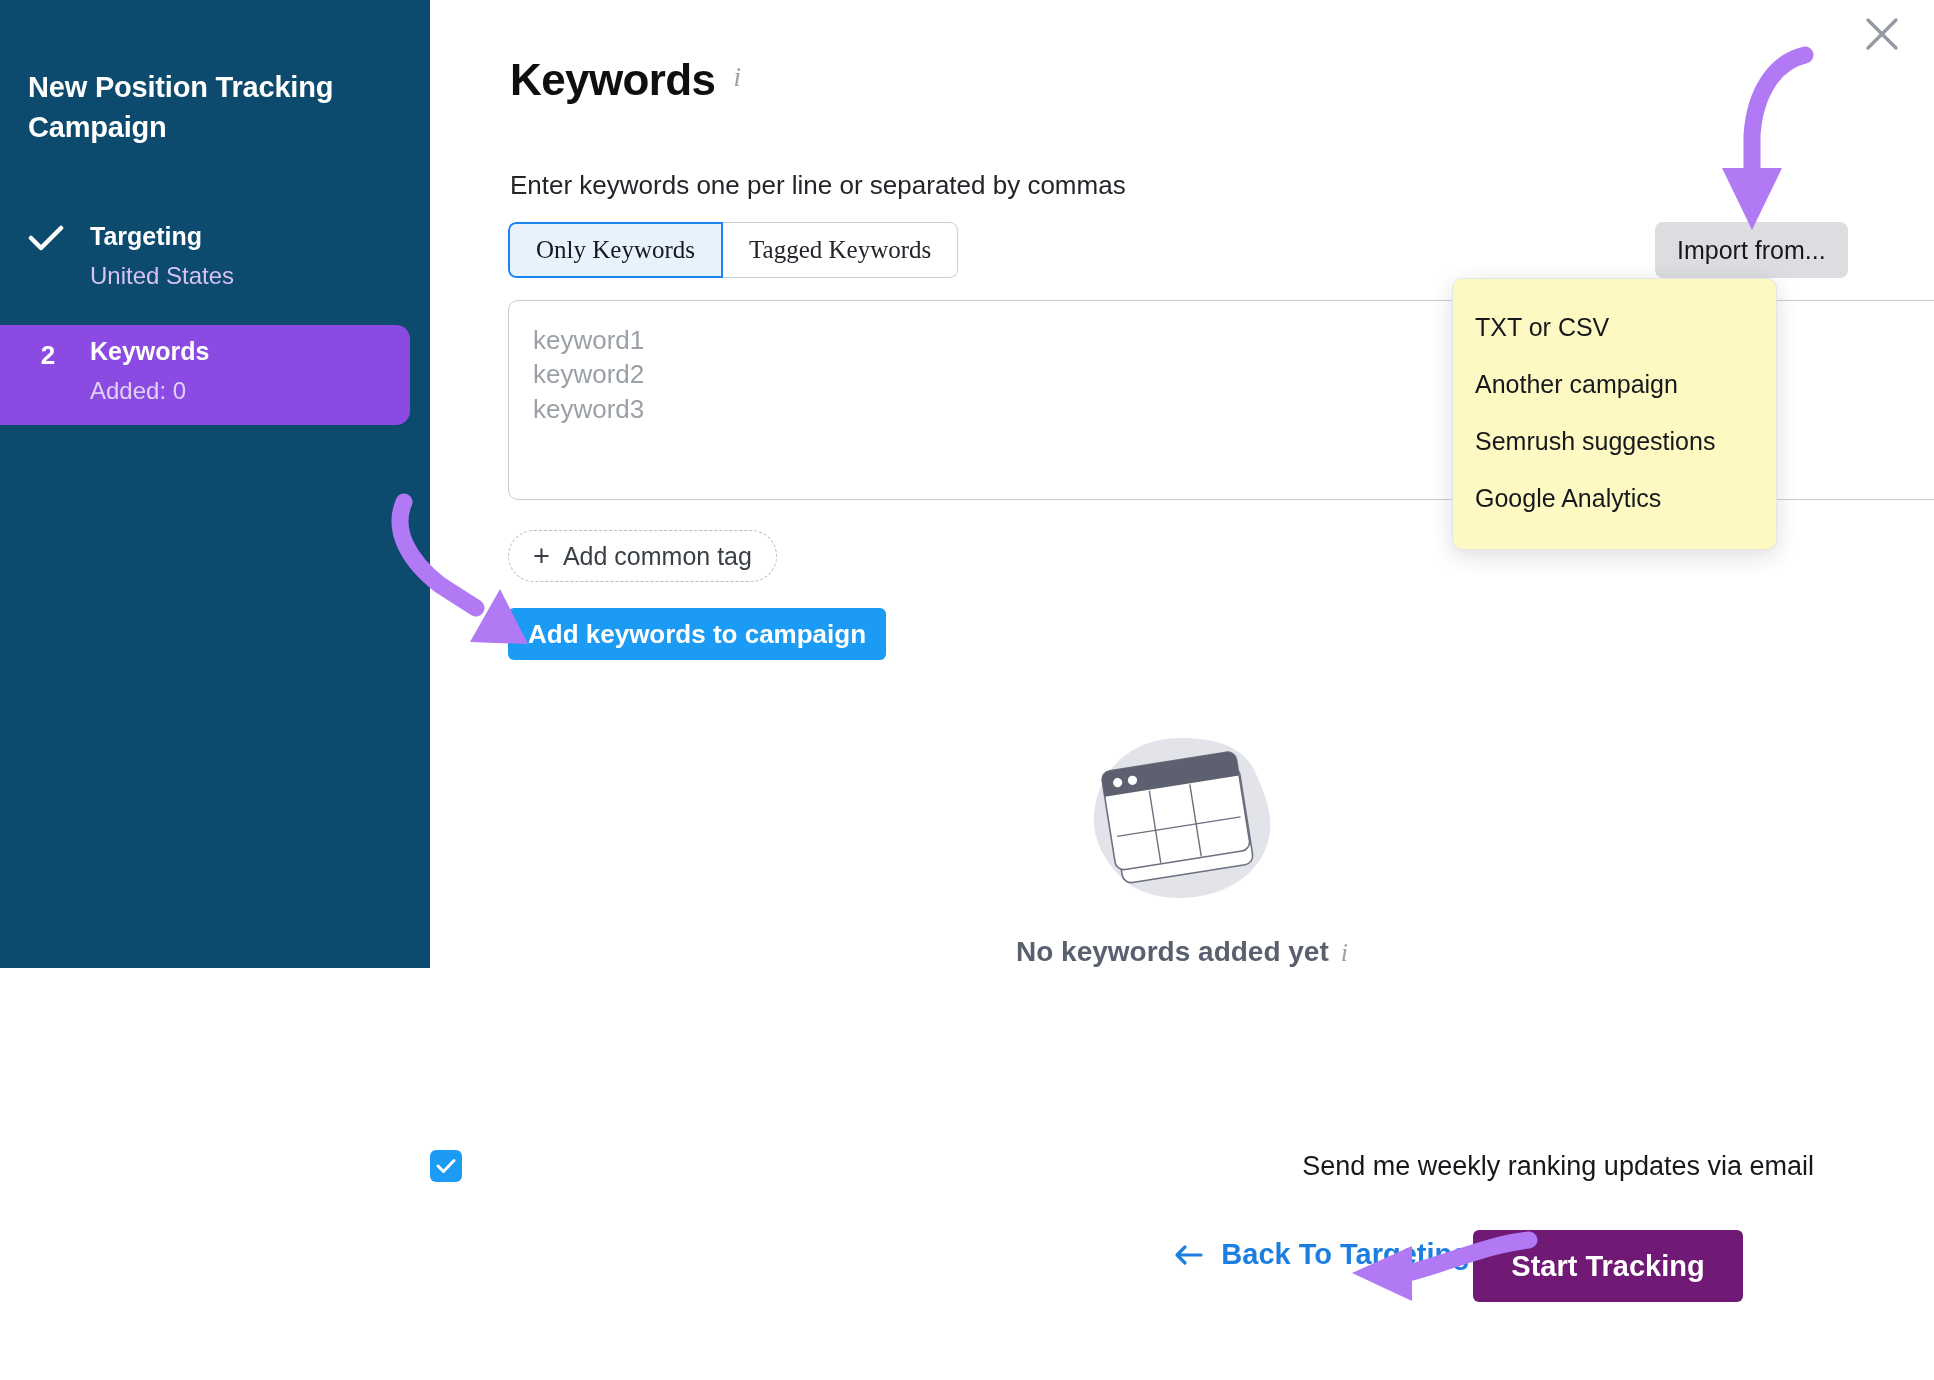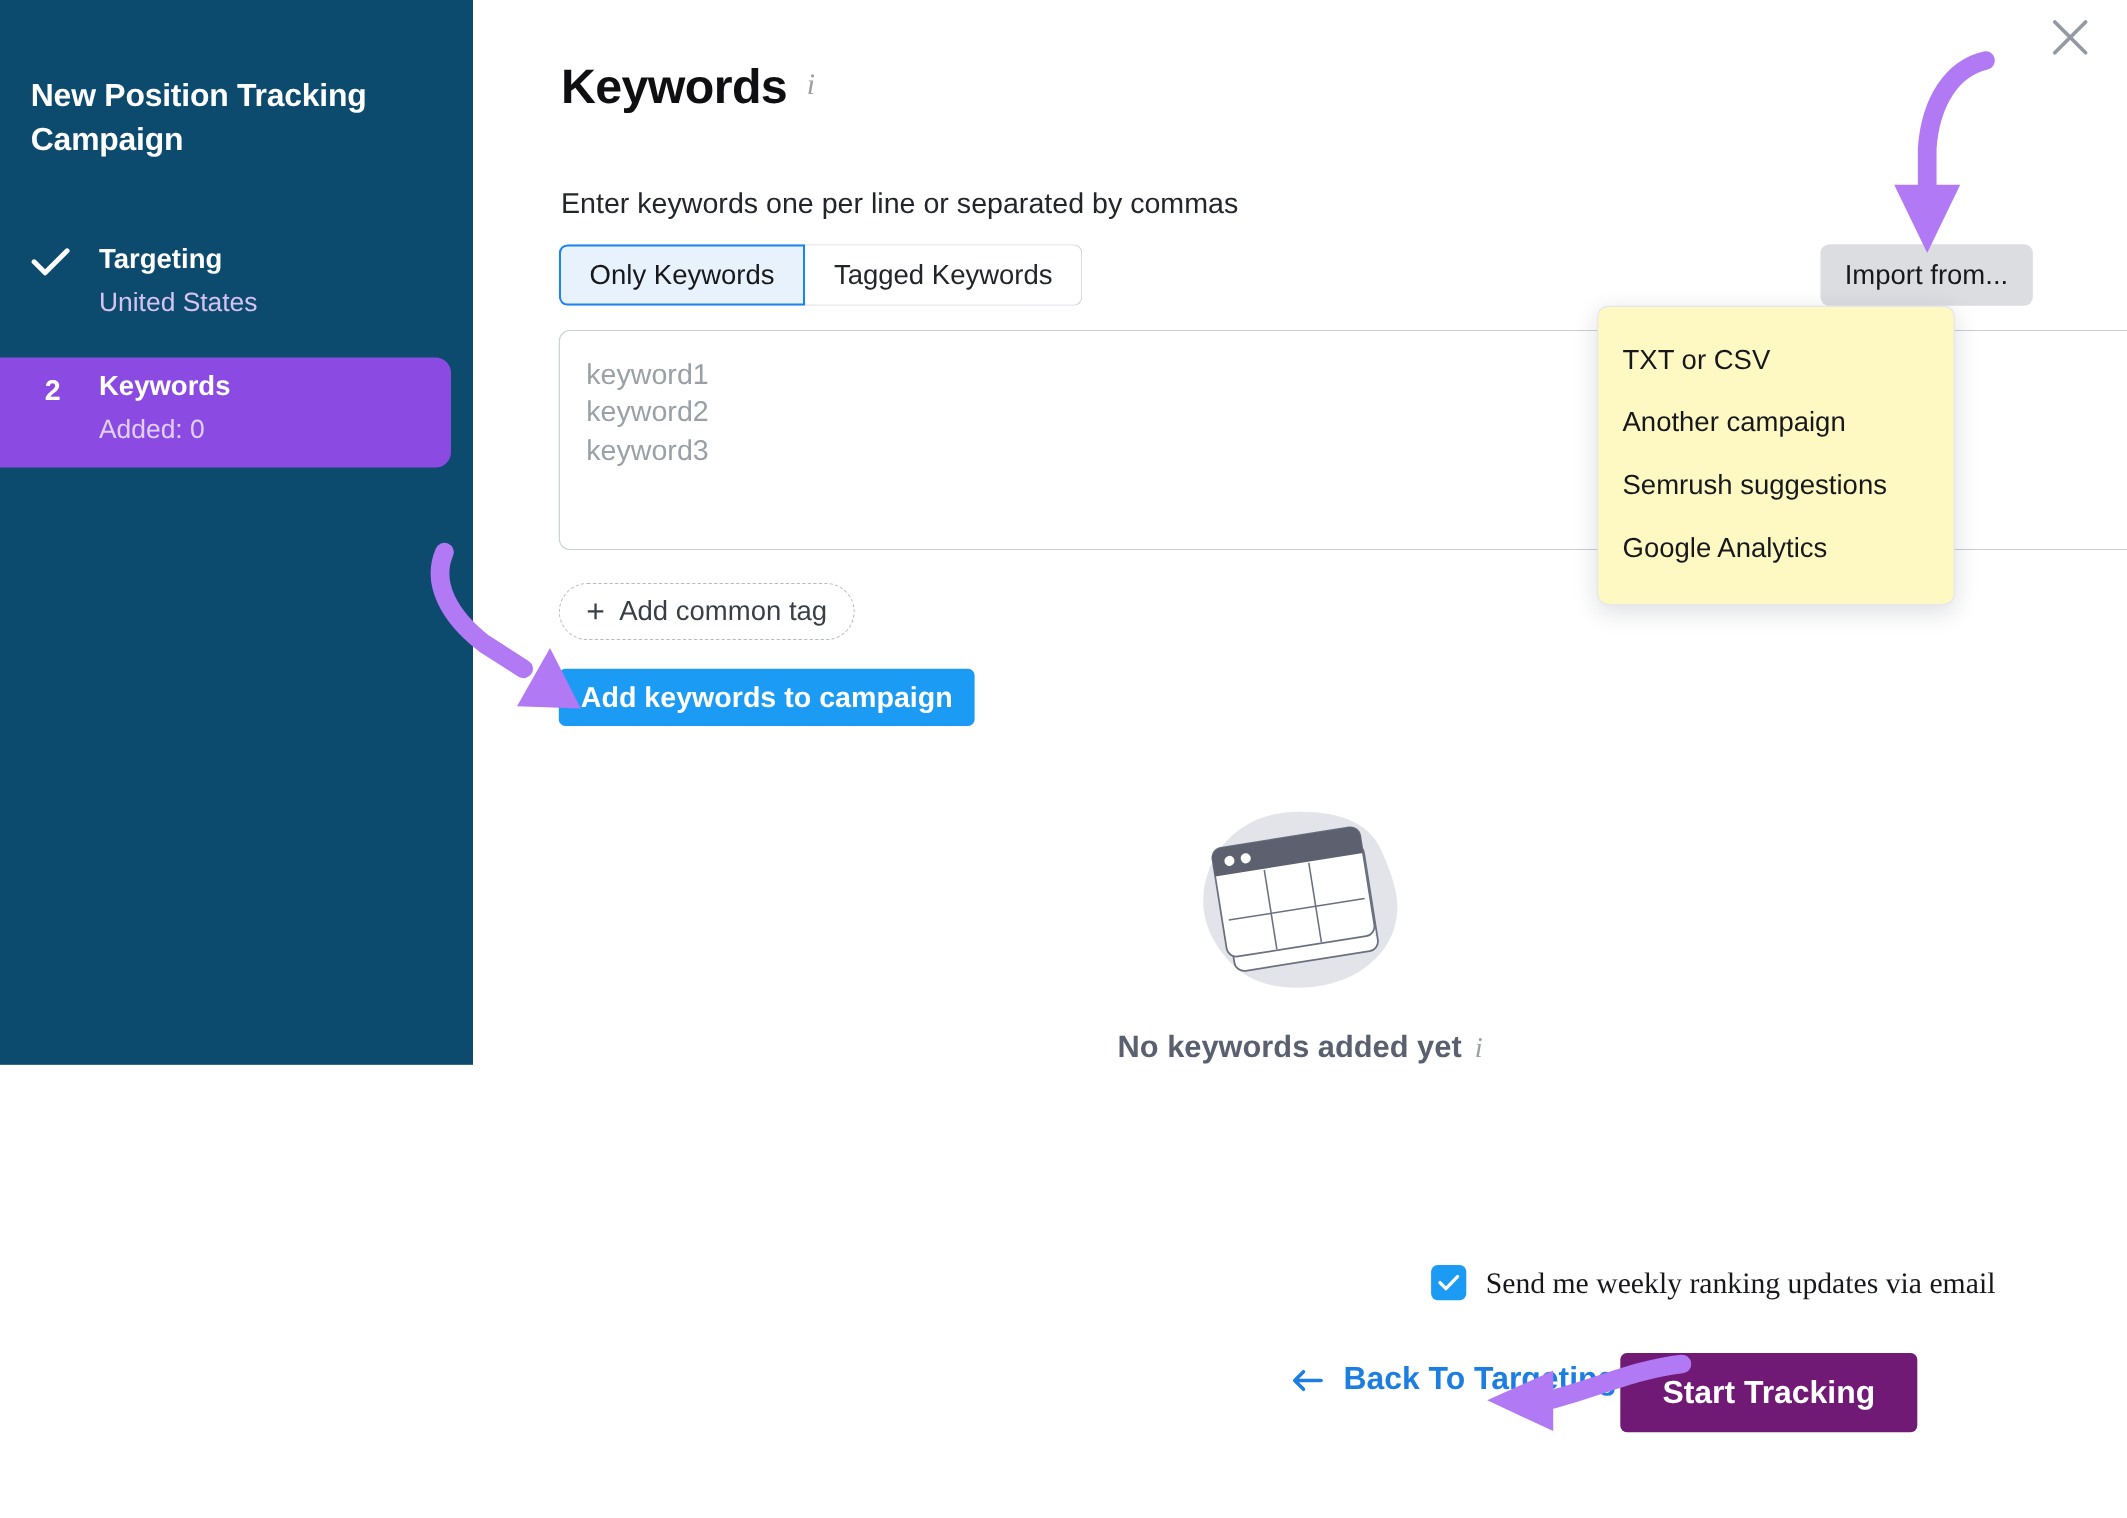--- a/index.html
+++ b/index.html
@@ -152,20 +152,21 @@
   .seg-btn {
     display: flex;
     align-items: center;
     justify-content: center;
     padding: 0 26px;
     font-size: 25px;
     color: #22252a;
     background: #ffffff;
     border: 1px solid #c9ced6;
     cursor: pointer;
+    font-family: Liberation Serif, serif;
   }
   .seg-btn:first-child {
     border-radius: 8px 0 0 8px;
   }
   .seg-btn:last-child {
     border-radius: 0 8px 8px 0;
     border-left: none;
   }
   .seg-btn.active {
     background: #E8F2FD;
@@ -306,22 +307,21 @@
   }
 
   
   .check-row {
     position: absolute;
     left: 0;
     top: 1150px;
     width: 1384px;
     display: flex;
     align-items: center;
-    justify-content: flex-end;
-    font-family: Liberation Serif, serif;
+    justify-content: space-between;
   }
   .checkbox {
     width: 32px;
     height: 32px;
     border-radius: 6px;
     background: #1C9BF5;
     display: flex;
     align-items: center;
     justify-content: center;
     cursor: pointer;

